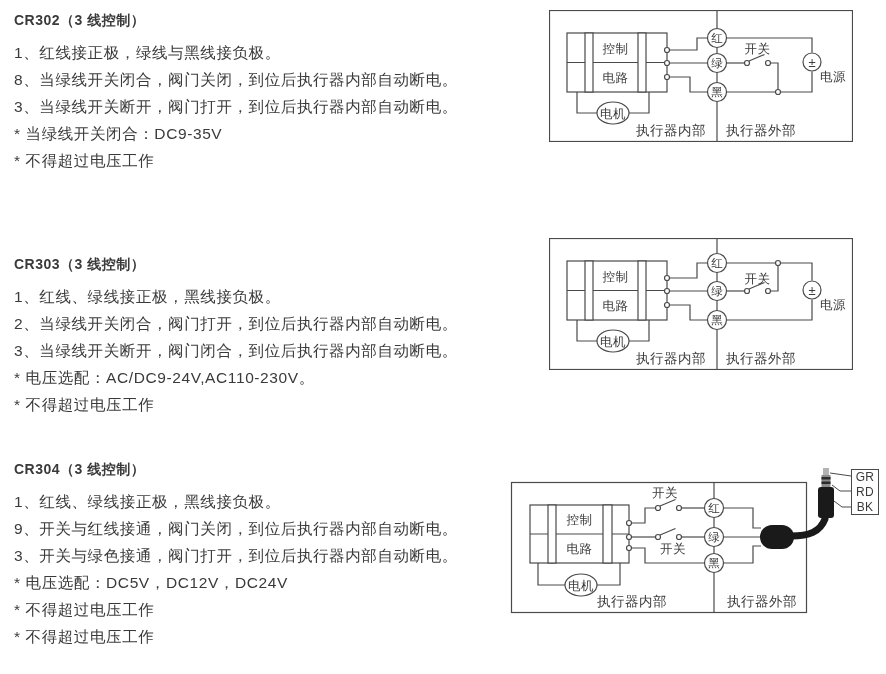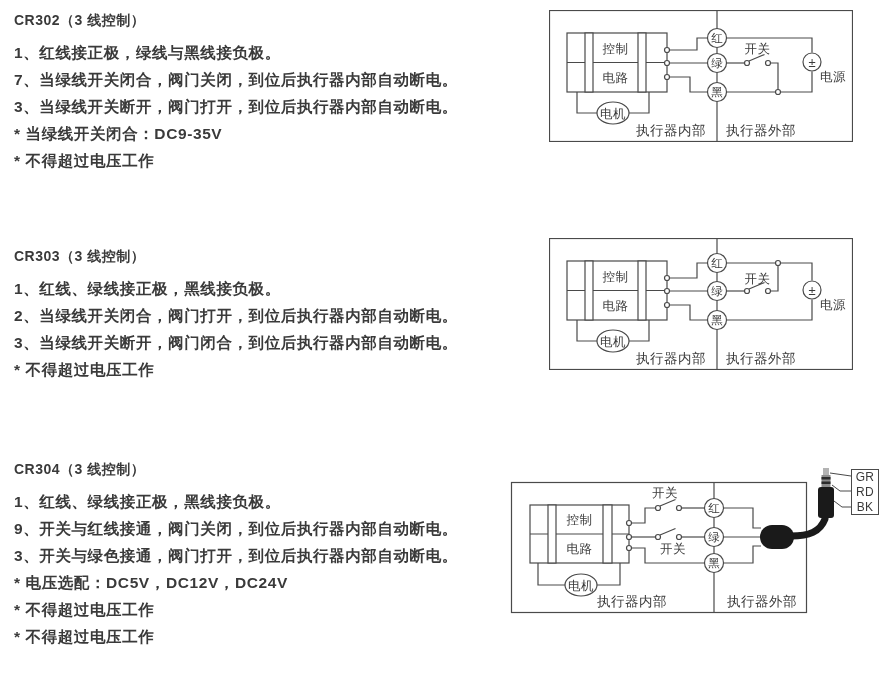--- a/index.html
+++ b/index.html
@@ -4,48 +4,49 @@
 <style>
   * { margin:0; padding:0; box-sizing:border-box; }
   html,body { background:#ffffff; }
   body {
     width:886px; height:674px; position:relative; overflow:hidden;
     font-family:"Liberation Sans","DejaVu Sans",sans-serif;
     color:#3a3a3a;
   }
   .text-block { position:absolute; left:14px; }
   .tb-title { font-size:14px; font-weight:bold; line-height:24px; letter-spacing:0.5px; margin-bottom:7px; white-space:nowrap; }
-  .tb-line { font-size:15.5px; line-height:27px; height:27px; letter-spacing:0.6px; white-space:nowrap;font-weight:bold; }
+  .tb-line { font-size:15.5px; line-height:27px; height:27px; letter-spacing:0.6px; white-space:nowrap; }
   .diagram { position:absolute; }
   svg text {
     font-family:"Liberation Sans","DejaVu Sans",sans-serif;
     fill:#3a3a3a; stroke:none;
   }
   .lbl  { font-size:12.5px; letter-spacing:0.5px; }
   .lbl-sm { font-size:11.5px; }
   .lbl-lg { font-size:13.5px; letter-spacing:0.5px; }
   .pin-lbl { font-size:12px; letter-spacing:0.3px; }
 </style>
 </head>
 <body>
 
 <div class="text-block" style="top:8px;">
   <div class="tb-title">CR302（3 线控制）</div>
   <div class="tb-line">1、红线接正极，绿线与黑线接负极。</div>
-  <div class="tb-line">7、当绿线开关闭合，阀门关闭，到位后执行器内部自动断电。</div>
+  <div class="tb-line">8、当绿线开关闭合，阀门关闭，到位后执行器内部自动断电。</div>
   <div class="tb-line">3、当绿线开关断开，阀门打开，到位后执行器内部自动断电。</div>
   <div class="tb-line">* 当绿线开关闭合：DC9-35V</div>
   <div class="tb-line">* 不得超过电压工作</div>
 </div>
 
-<div class="text-block" style="top:244px;">
+<div class="text-block" style="top:252px;">
   <div class="tb-title">CR303（3 线控制）</div>
   <div class="tb-line">1、红线、绿线接正极，黑线接负极。</div>
   <div class="tb-line">2、当绿线开关闭合，阀门打开，到位后执行器内部自动断电。</div>
   <div class="tb-line">3、当绿线开关断开，阀门闭合，到位后执行器内部自动断电。</div>
+  <div class="tb-line">* 电压选配：AC/DC9-24V,AC110-230V。</div>
   <div class="tb-line">* 不得超过电压工作</div>
 </div>
 
 <div class="text-block" style="top:457px;">
   <div class="tb-title">CR304（3 线控制）</div>
   <div class="tb-line">1、红线、绿线接正极，黑线接负极。</div>
   <div class="tb-line">9、开关与红线接通，阀门关闭，到位后执行器内部自动断电。</div>
   <div class="tb-line">3、开关与绿色接通，阀门打开，到位后执行器内部自动断电。</div>
   <div class="tb-line">* 电压选配：DC5V，DC12V，DC24V</div>
   <div class="tb-line">* 不得超过电压工作</div>

